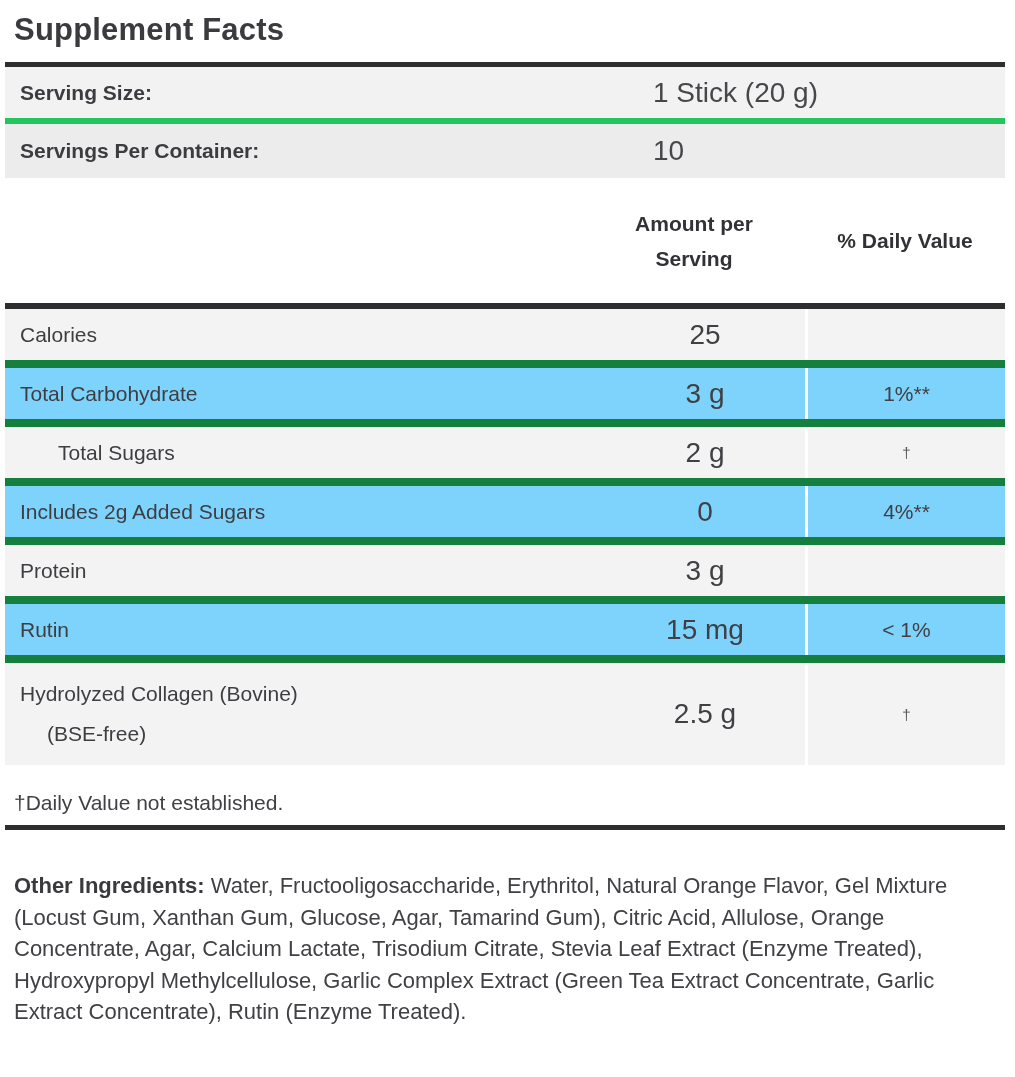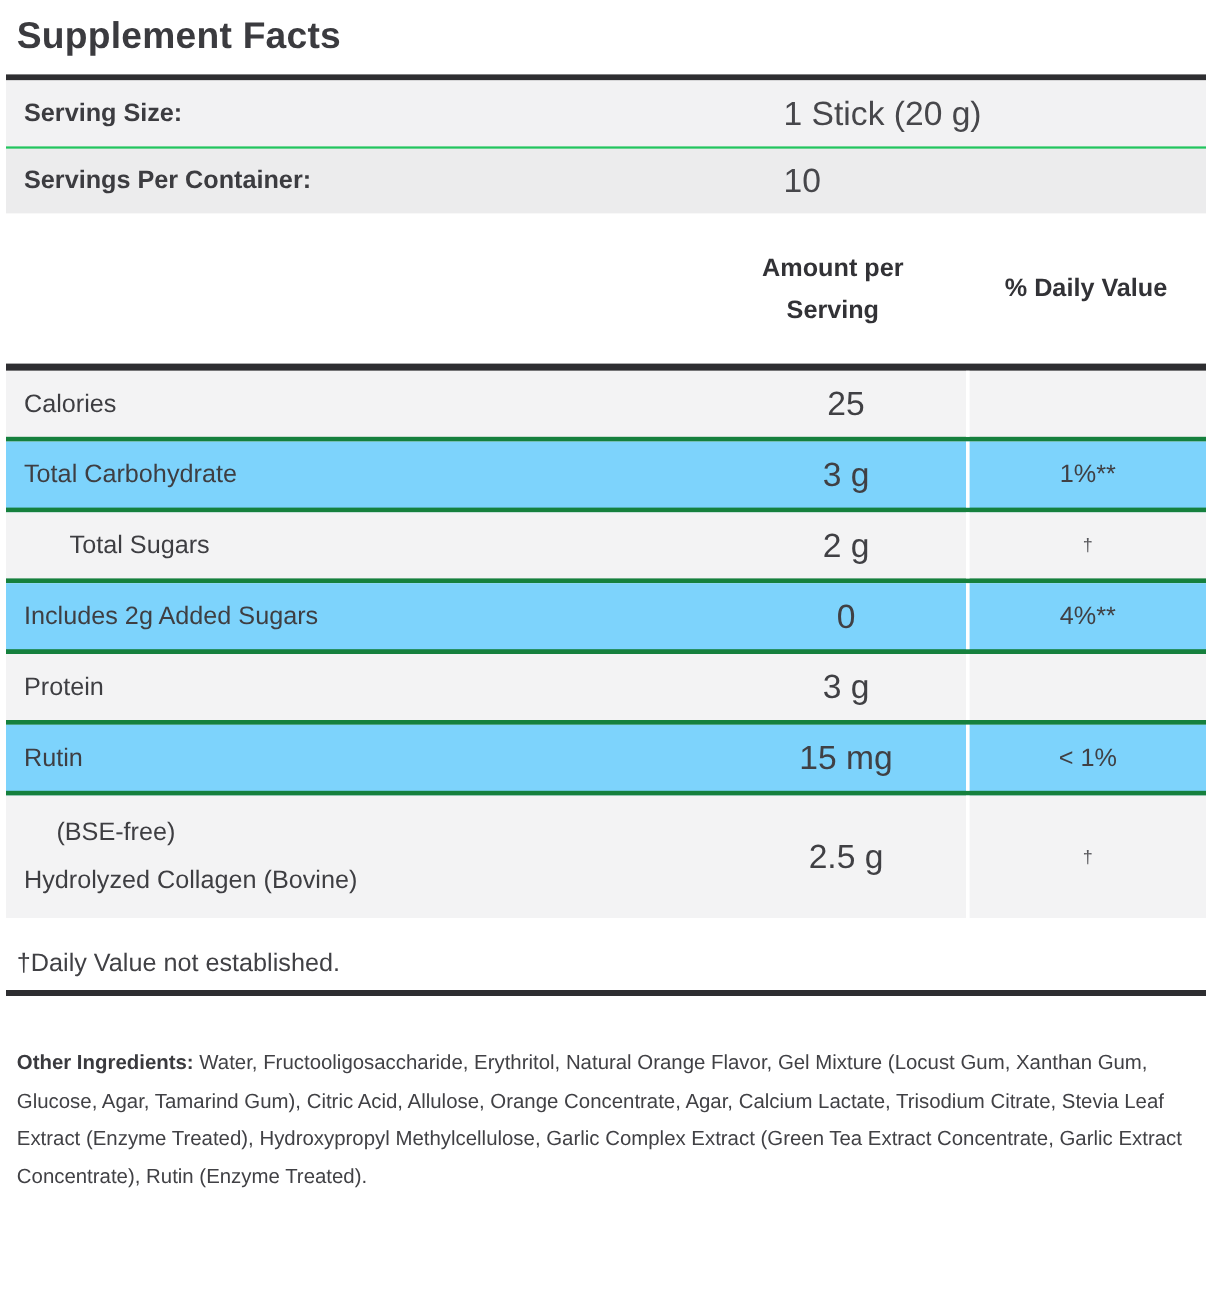--- a/index.html
+++ b/index.html
@@ -18,36 +18,36 @@
   }
   .rule { height: 5px; background: #2e2e31; width: 100%; }
   .rule-title { margin-top: 12px; }
   .rule-header { height: 6px; }
   .rule-foot { margin-top: 8px; }
 
   
   .srow {
     display: flex; align-items: center; box-sizing: border-box;
   }
-  .srow-1 { height: 57px; background: #f2f2f3; border-bottom: 2px solid #22c55e; }
+  .srow-1 { height: 57px; background: #f2f2f3; border-bottom: 6px solid #22c55e; }
   .srow-2 { height: 54px; background: #ececed; }
   .s-label { flex: 1 1 auto; padding-left: 15px; font-weight: bold; font-size: 21px; color: #3c3c40; }
   .s-value { width: 352px; font-size: 28px; color: #47474b; }
 
   
   .theader { display: flex; align-items: center; height: 125px; background: #ffffff; gap: 11px; }
   .th-spacer { flex: 1 1 auto; }
   .th { width: 200px; display: flex; justify-content: center; align-items: center;
         font-weight: bold; font-size: 21px; color: #323236; text-align: center; }
   .th-amount span { display: inline-block; max-width: 126px; line-height: 35px; }
   .th-dv { line-height: 26px; }
 
   
   .nrow { display: flex; box-sizing: border-box; height: 59px;
-          border-bottom: 4px solid #15803d; }
+          border-bottom: 8px solid #15803d; }
   .nrow.light { background: #f3f3f4; }
   .nrow.dark  { background: #7dd3fc; }
   .nrow.tall { height: 102px; border-bottom: none; }
   .n-name { flex: 1 1 auto; display: flex; flex-direction: column; justify-content: center;
             padding-left: 15px; font-size: 21px; color: #3e3e42; }
   .n-name .line { line-height: 28px; }
   .nrow.tall .n-name .line { line-height: 40px; }
   .indent-1 { padding-left: 53px; }
   .line-indent { padding-left: 27px; }
   .n-amount { width: 200px; display: flex; align-items: center; justify-content: center;
@@ -57,21 +57,21 @@
           font-size: 21px; color: #404044; }
   .n-dv.dagger { font-size: 15px; color: #58585c; }
 
   
   .footnote { margin: 0; padding-left: 9px; font-size: 21px; line-height: 28px; color: #414145; }
   .footnote-1 { margin-top: 18px; }
   .footnote-2 { margin-top: 24px; }
 
   
   .ingredients { margin: 40px 0 0 0; padding: 0 14px 0 9px;
-                 font-size: 17px; line-height: 31.5px; color: #414145; }
+                 font-size: 22px; line-height: 31.5px; color: #414145; }
   .ingredients b { color: #3a3a3e; }
 </style>
 </head>
 <body>
 
 <div class="label">
 
   <h1 class="page-title">Supplement Facts</h1>
 
   <div class="rule rule-title"></div>
@@ -142,22 +142,22 @@
     <div class="nrow dark">
       <div class="n-name">
           <span class="line">Rutin</span>
         </div>
       <div class="n-amount">15 mg</div>
       <div class="n-dv">&lt; 1%</div>
     </div>
 
     <div class="nrow light tall">
       <div class="n-name">
+        <span class="line">Hydrolyzed Collagen (Bovine)</span>
         <span class="line line-indent">(BSE-free)</span>
-        <span class="line">Hydrolyzed Collagen (Bovine)</span>
       </div>
       <div class="n-amount">2.5 g</div>
       <div class="n-dv dagger">†</div>
     </div>
 
   </div>
 
   <p class="footnote footnote-2">†Daily Value not established.</p>
 
   <div class="rule rule-foot"></div>

